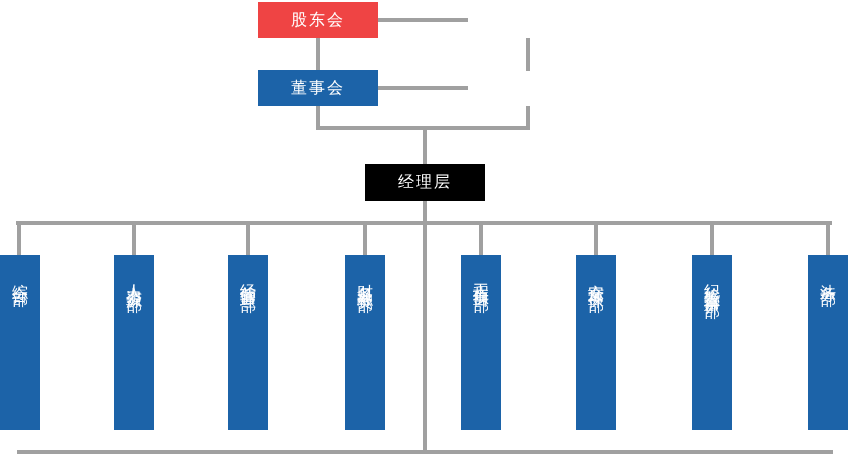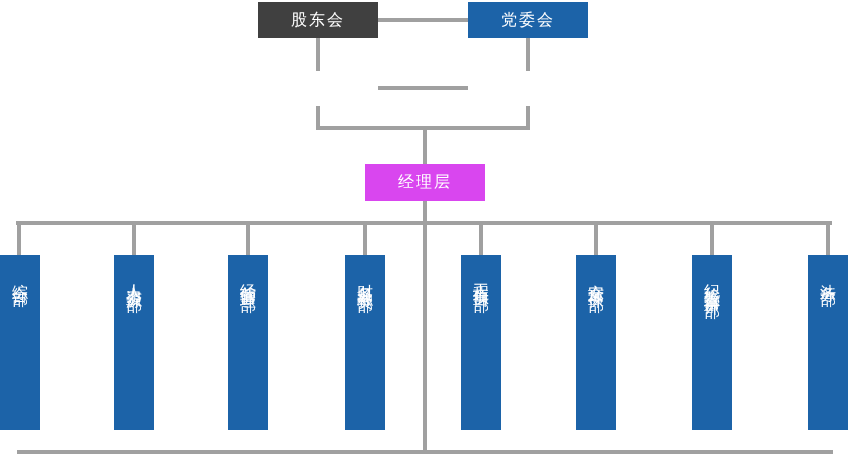--- a/index.html
+++ b/index.html
@@ -63,27 +63,27 @@
   <div class="line" style="left: 17px; top: 225px; width: 4px; height: 30px; background: rgb(160, 160, 160);"></div>
   <div class="line" style="left: 132px; top: 225px; width: 4px; height: 30px; background: rgb(160, 160, 160);"></div>
   <div class="line" style="left: 246px; top: 225px; width: 4px; height: 30px; background: rgb(160, 160, 160);"></div>
   <div class="line" style="left: 363px; top: 225px; width: 4px; height: 30px; background: rgb(160, 160, 160);"></div>
   <div class="line" style="left: 479px; top: 225px; width: 4px; height: 30px; background: rgb(160, 160, 160);"></div>
   <div class="line" style="left: 594px; top: 225px; width: 4px; height: 30px; background: rgb(160, 160, 160);"></div>
   <div class="line" style="left: 710px; top: 225px; width: 4px; height: 30px; background: rgb(160, 160, 160);"></div>
   <div class="line" style="left: 826px; top: 225px; width: 4px; height: 30px; background: rgb(160, 160, 160);"></div>
   <div class="line" style="left: 17px; top: 450px; width: 816px; height: 4px; background: rgb(160, 160, 160);"></div>
 
-  <div class="node node-h" style="left: 258px; top: 2px; background: #404040; color: rgb(255, 255, 255);">
+  <div class="node node-h" style="left: 258px; top: 2px; background: #ef4444; color: rgb(255, 255, 255);">
     <span>股东会</span>
   </div>
-  <div class="node node-h" style="left: 468px; top: 2px; background: rgb(28, 99, 168); color: rgb(255, 255, 255);">
-    <span>党委会</span>
+  <div class="node node-h" style="left: 258px; top: 70px; background: rgb(28, 99, 168); color: rgb(255, 255, 255);">
+    <span>董事会</span>
   </div>
-  <div class="node node-h" style="left: 365px; top: 164px; height: 37px; background: #d946ef; color: rgb(255, 255, 255);">
+  <div class="node node-h" style="left: 365px; top: 164px; height: 37px; background: #000000; color: rgb(255, 255, 255);">
     <span>经理层</span>
   </div>
 
   <div class="node node-v" style="left: 0px; background: rgb(28, 99, 168); color: rgb(255, 255, 255);">
     <span class="vlabel">综合部</span>
   </div>
   <div class="node node-v" style="left: 114px; background: rgb(28, 99, 168); color: rgb(255, 255, 255);">
     <span class="vlabel">人力资源部</span>
   </div>
   <div class="node node-v" style="left: 228px; background: rgb(28, 99, 168); color: rgb(255, 255, 255);">

